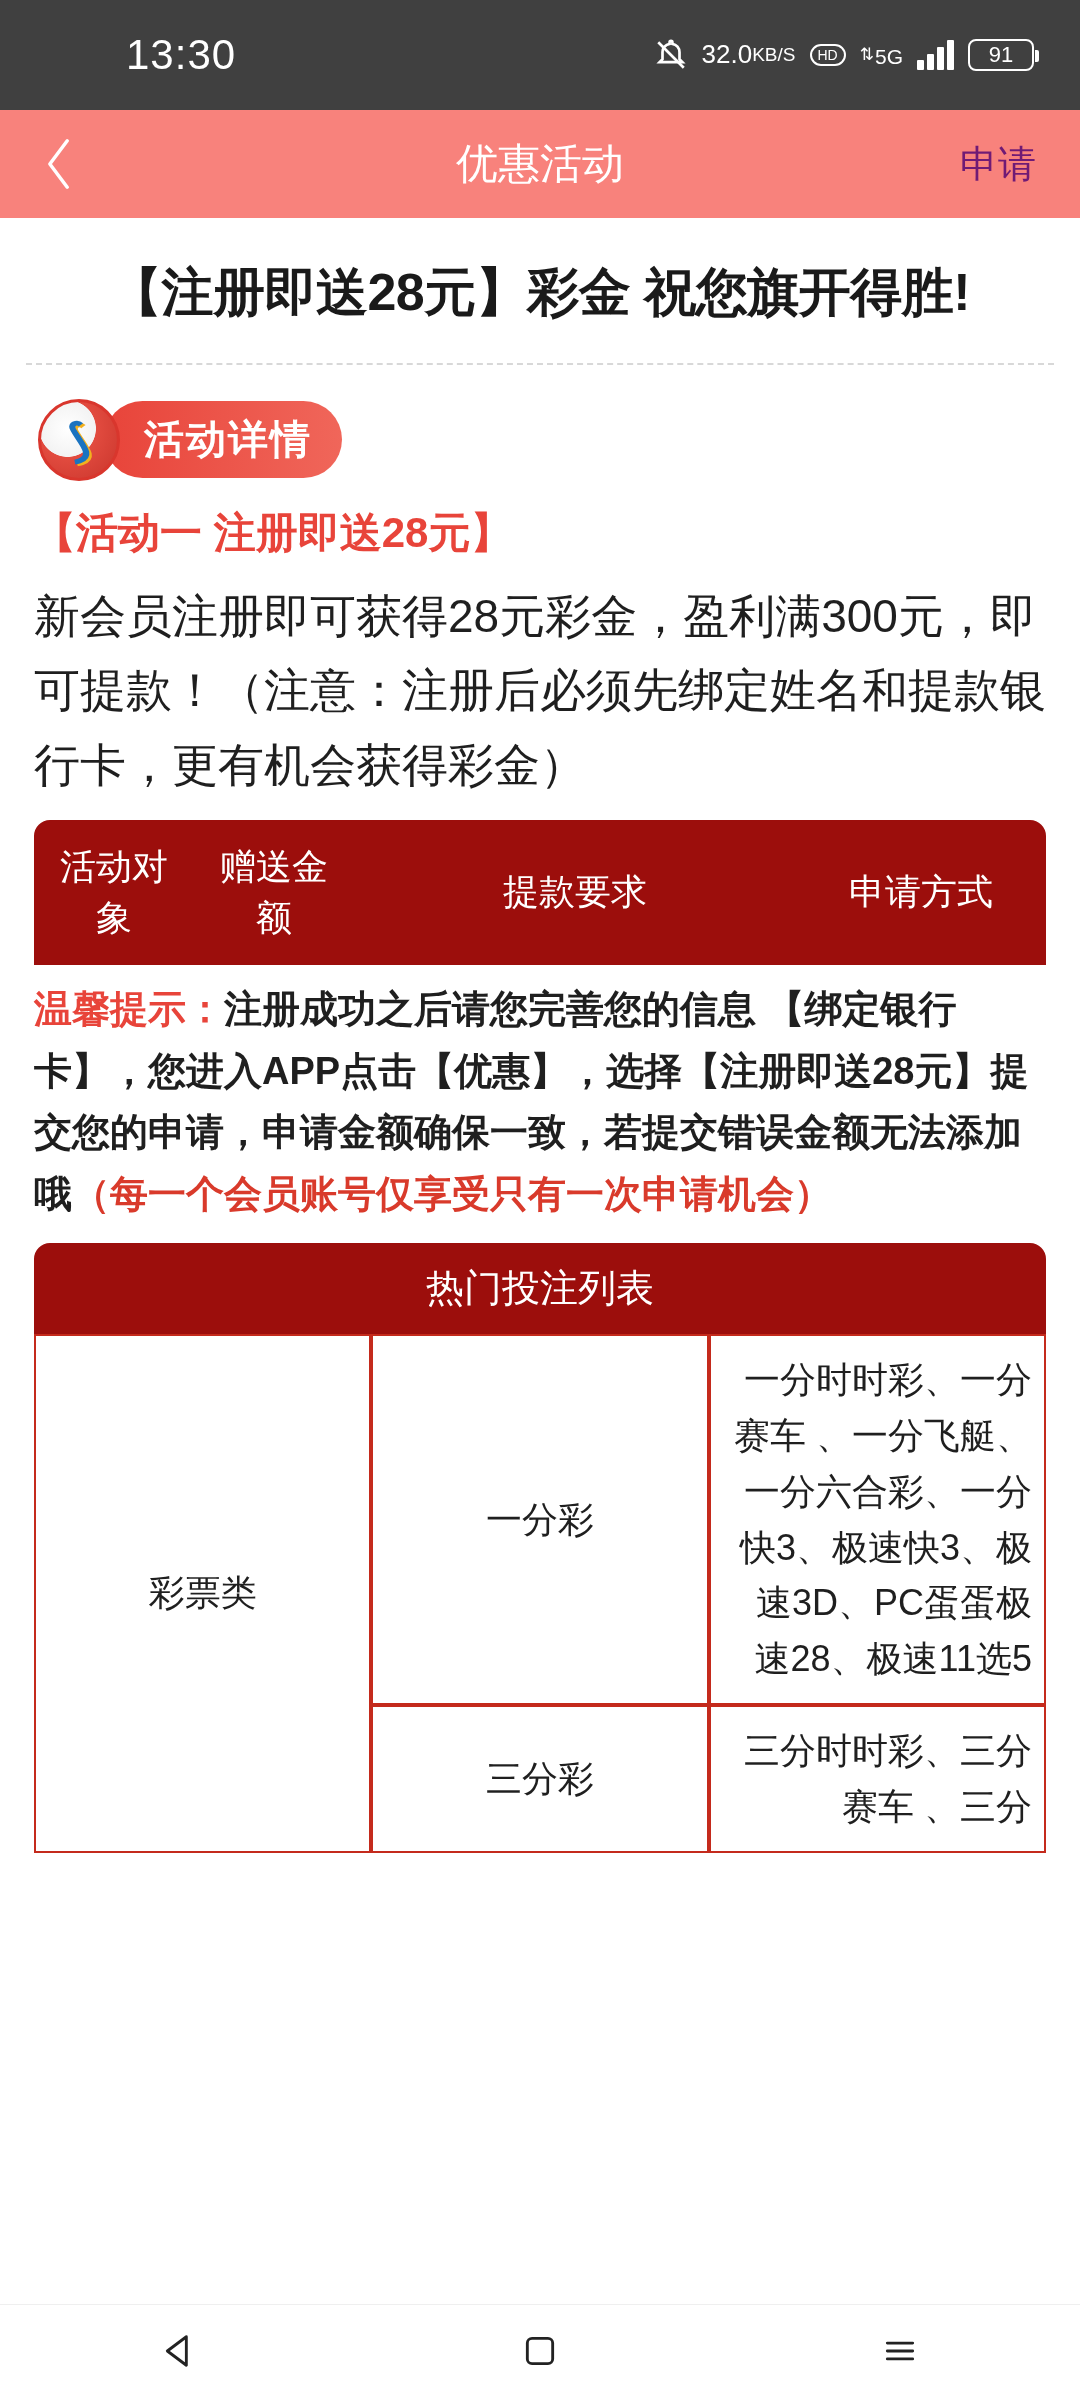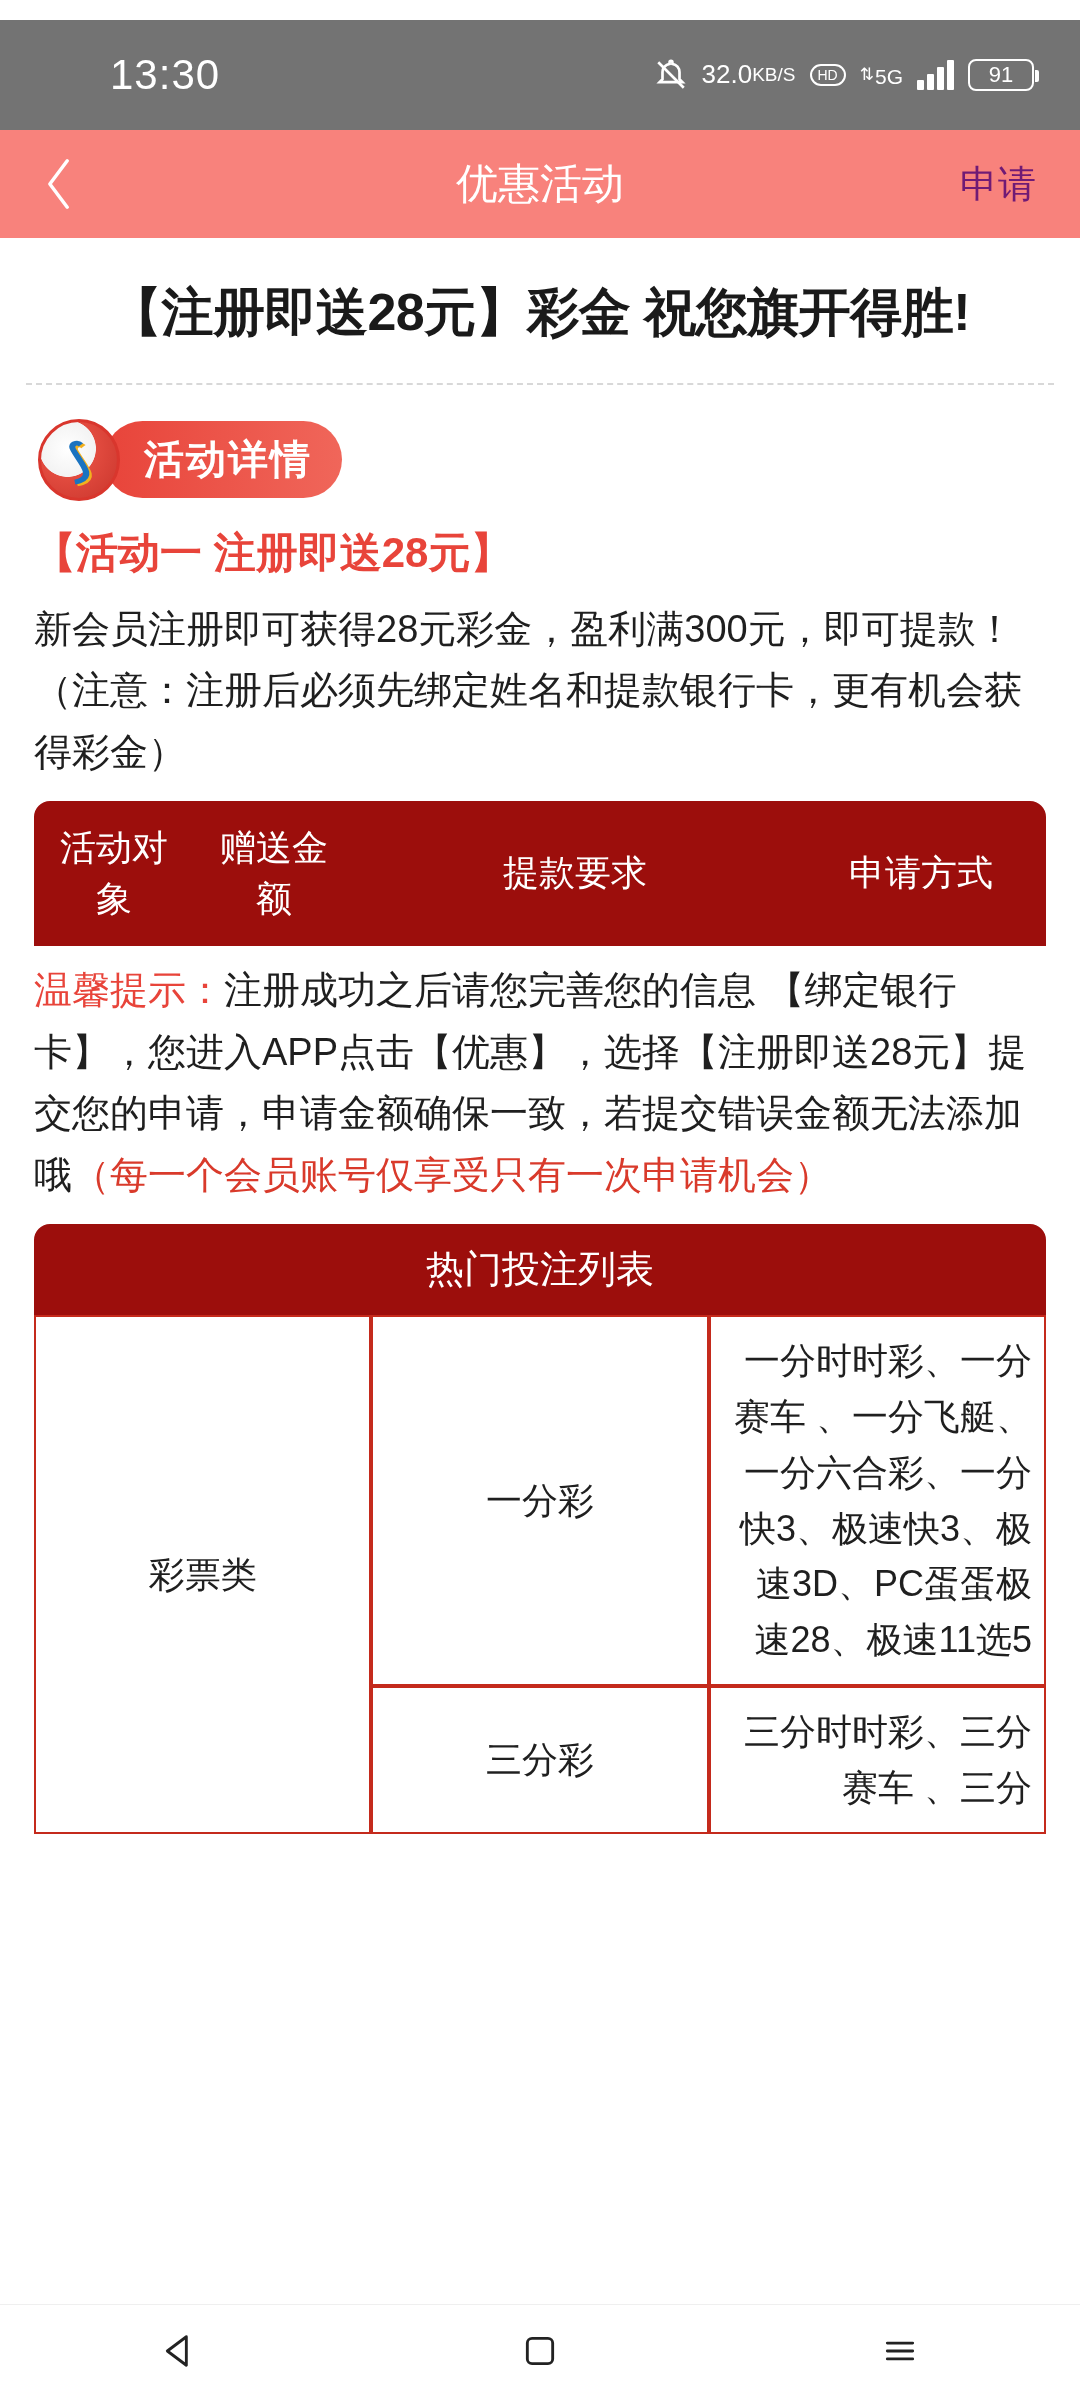--- a/index.html
+++ b/index.html
@@ -7,25 +7,24 @@
     width: 1080px; height: 2400px;
     font-family: "Liberation Sans", "DejaVu Sans", sans-serif;
     background: #ffffff;
     overflow: hidden;
   }
   .phone { width: 1080px; height: 2400px; position: relative; display: flex; flex-direction: column; background:#fff; }
 
   
   .statusbar {
     height: 110px;
-    background: #737373;
+    background: #404040;
     display: flex; align-items: center; justify-content: space-between;
-    padding: 0 46px 0 0;
+    padding: 0 46px 0 16px;
     color: #fff;
-    margin-top: 20px;
   }
   .status-left { display:flex; align-items:center; padding-left: 110px; }
   .status-time { font-size: 42px; letter-spacing: 1px; font-weight: 400; color:#fff; }
   .status-right { display: flex; align-items: center; gap: 14px; }
   .mute-icon { width: 34px; height: 34px; position: relative; }
   .mute-icon svg { display:block; }
   .netspeed { display:flex; flex-direction:row; align-items:center; line-height:1.05; }
   .netspeed .n1 { font-size: 26px; }
   .netspeed .n2 { font-size: 19px; }
   .hd-badge {
@@ -102,21 +101,21 @@
     color:#fff; font-size: 40px; font-weight: bold;
     border-radius: 40px; padding: 11px 30px 11px 40px;
     letter-spacing: 2px;
   }
 
   .sec-title {
     font-size: 42px; font-weight: bold; color: #e8443a;
     margin: 10px 0 18px 8px;
   }
   .para {
-    font-size: 38px; color: #1f1f1f; line-height: 1.62;
+    font-size: 46px; color: #1f1f1f; line-height: 1.62;
     margin: 0 0 18px 8px;
   }
 
   
   table.t {
     width: calc(100% - 16px); margin-left: 8px;
     border-collapse: separate; border-spacing: 0;
     table-layout: fixed;
   }
   .tbl-wrap { margin-bottom: 14px; }
@@ -131,21 +130,21 @@
     vertical-align: middle;
   }
   table.t tr:first-child th:first-child { border-top-left-radius: 16px; }
   table.t tr:first-child th:last-child { border-top-right-radius: 16px; }
   table.t tr:last-child td:first-child { border-bottom-left-radius: 16px; }
   table.t tr:last-child td:last-child { border-bottom-right-radius: 16px; }
   .red { color: #d93a2b; }
   .small-red { color: #d93a2b; font-size: 30px; display:block; margin-top: 6px; }
 
   .tip {
-    font-size: 38px; color: #1f1f1f; line-height: 1.62; margin: 8px 0 18px 8px;
+    font-size: 38px; color: #1f1f1f; line-height: 1.62; margin: 8px 0 18px 8px; font-weight: bold;
   }
   .tip .lbl { color: #e8443a; }
   .tip .warn { color: #d93a2b; }
 
   
   table.t2 {
     width: calc(100% - 16px); margin-left: 8px;
     border-collapse: separate; border-spacing: 0; table-layout: fixed;
   }
   table.t2 th {

